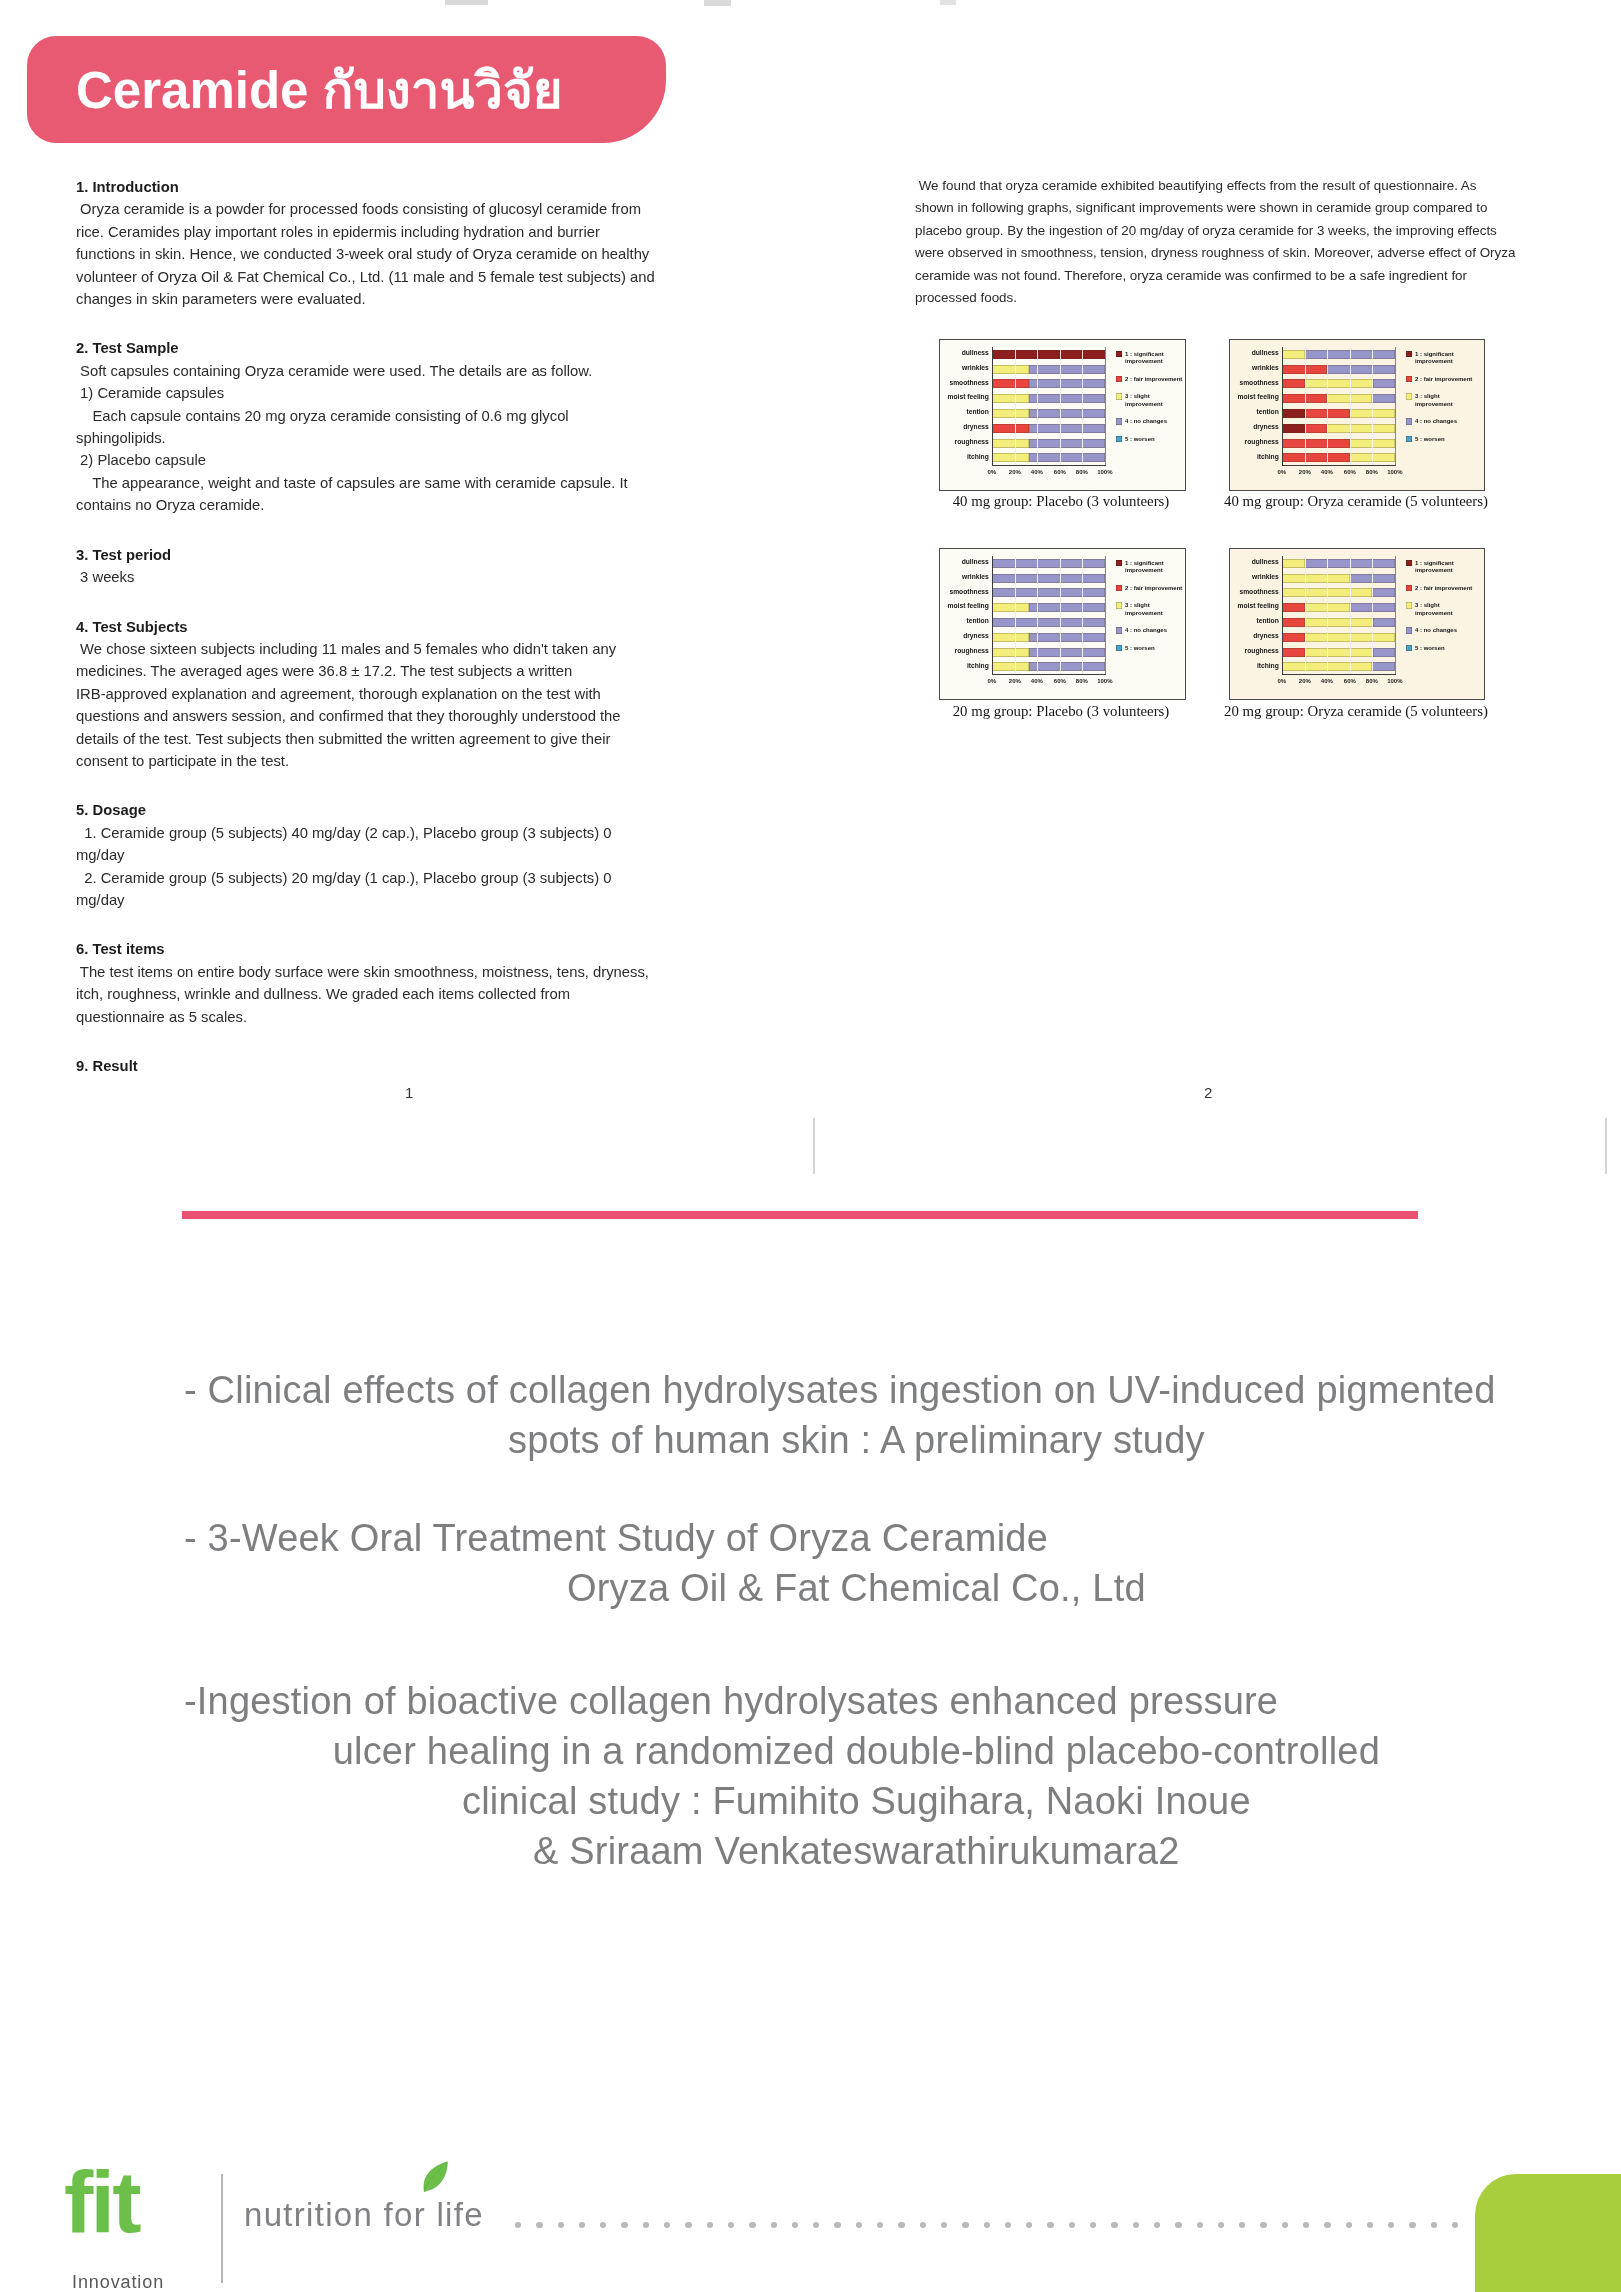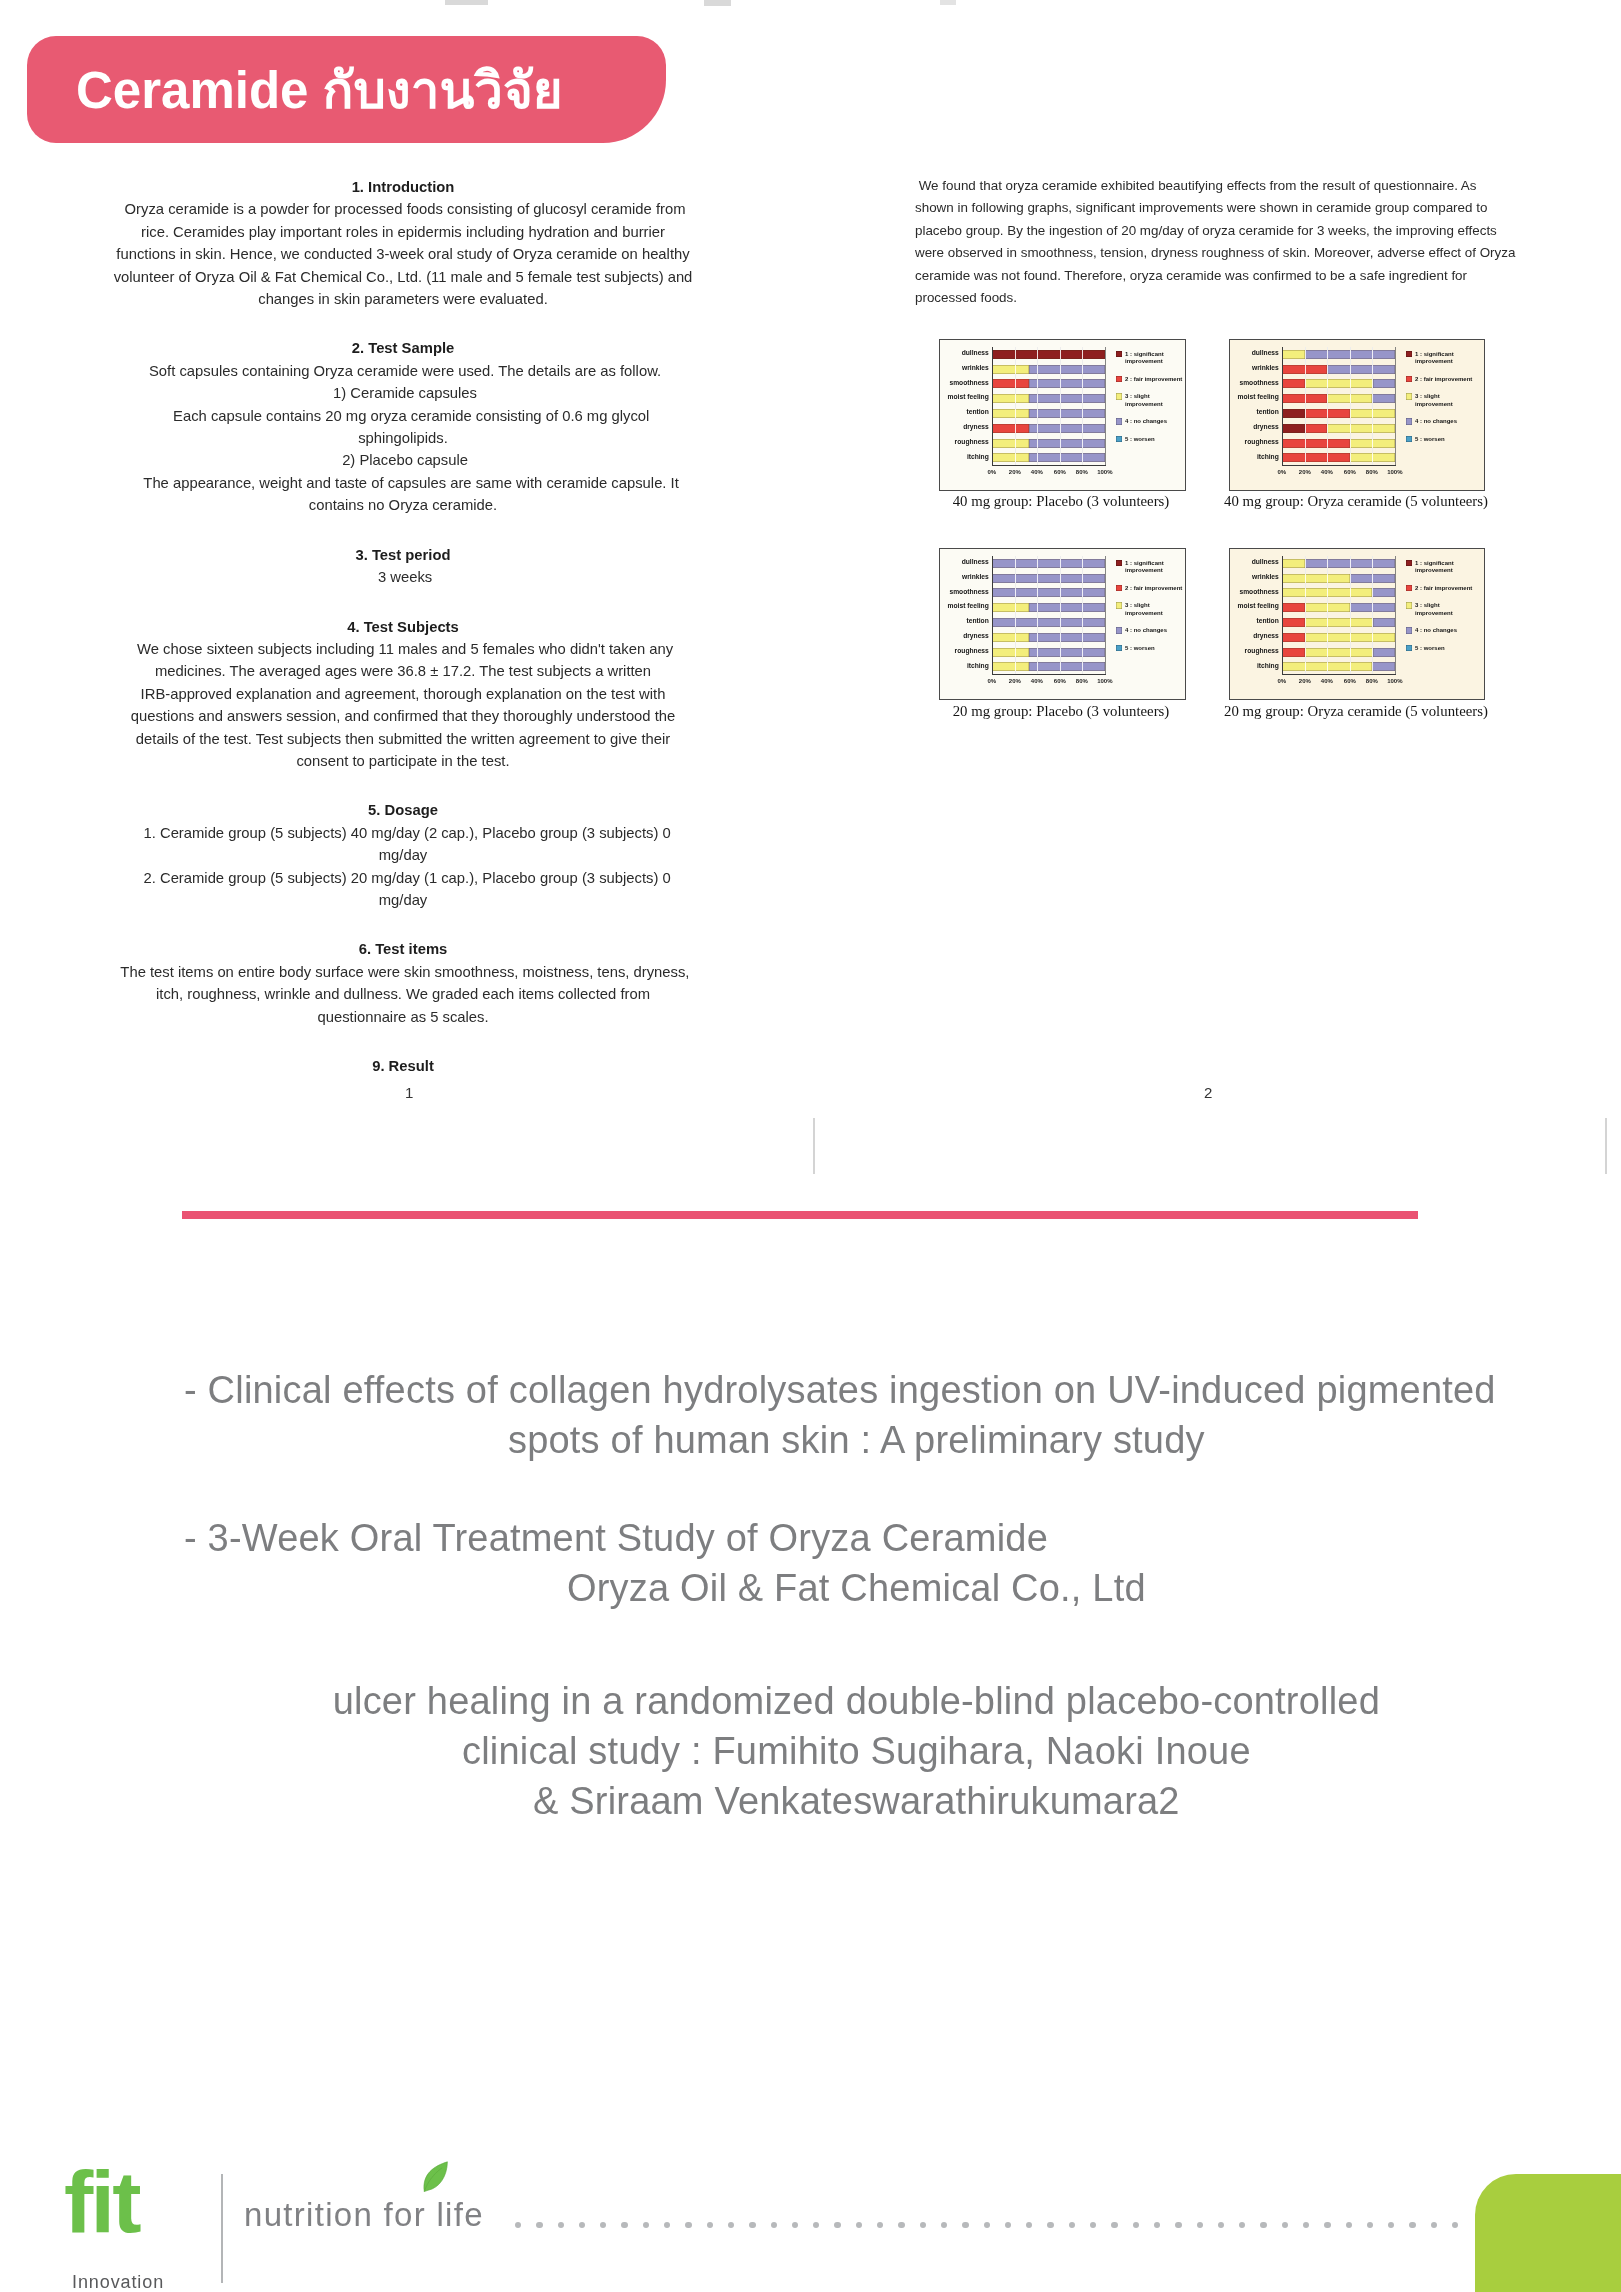--- a/index.html
+++ b/index.html
@@ -11,21 +11,21 @@
          border-radius:29px 29px 63px 29px;display:flex;align-items:center;}
   .badge span{color:#ffffff;font-size:51px;font-weight:bold;padding-left:49px;letter-spacing:0;}
 
   
   .smudge{position:absolute;background:#d9d9d9;}
   .scan-line{position:absolute;width:1.8px;background:#d4d4d4;}
 
   
   .p1col{position:absolute;left:76px;top:176px;width:654px;color:#2b2b2b;}
   .p2col{position:absolute;left:915px;top:175px;width:627px;color:#2b2b2b;}
-  .sec{margin-bottom:27px;text-align:center;}
+  .sec{margin-bottom:27px;}
   .sec-h{font-weight:bold;font-size:14.8px;line-height:22.4px;white-space:pre;color:#1d1d1d;}
   .p1col .sec-line{font-size:14.8px;line-height:22.4px;white-space:pre;}
   .p2col .sec-line{font-size:13.4px;line-height:22.4px;white-space:pre;}
   .pagenum{position:absolute;font-size:15px;color:#333;}
   .n1{left:405px;top:1084px;} .n2{left:1204px;top:1084px;}
 
   
   .chart-box{position:absolute;width:245px;height:150px;border:0.9px solid #4a4a4a;background:#fcfbf4;}
   .chart-box.w2{width:254px;}
   .chart-box.warm{background:#fbf4e2;}
@@ -479,20 +479,21 @@
   <div class="rel-list">
       <div class="rel-item">
         <div class="rel-line">- Clinical effects of collagen hydrolysates ingestion on UV-induced pigmented</div>
         <div class="rel-line cont">spots of human skin : A preliminary study</div>
       </div>
       <div class="rel-item">
         <div class="rel-line">- 3-Week Oral Treatment Study of Oryza Ceramide</div>
         <div class="rel-line cont">Oryza Oil &amp; Fat Chemical Co., Ltd</div>
       </div>
       <div class="rel-item">
+        <div class="rel-line">-Ingestion of bioactive collagen hydrolysates enhanced pressure</div>
         <div class="rel-line cont">ulcer healing in a randomized double-blind placebo-controlled</div>
         <div class="rel-line cont">clinical study : Fumihito Sugihara, Naoki Inoue</div>
         <div class="rel-line cont">&amp; Sriraam Venkateswarathirukumara2</div>
       </div>
     </div>
 
   <div class="fit-logo">fit</div>
   <div class="innovation">Innovation</div>
   <div class="f-divider"></div>
   <div class="tagline">nutrition for life</div>

